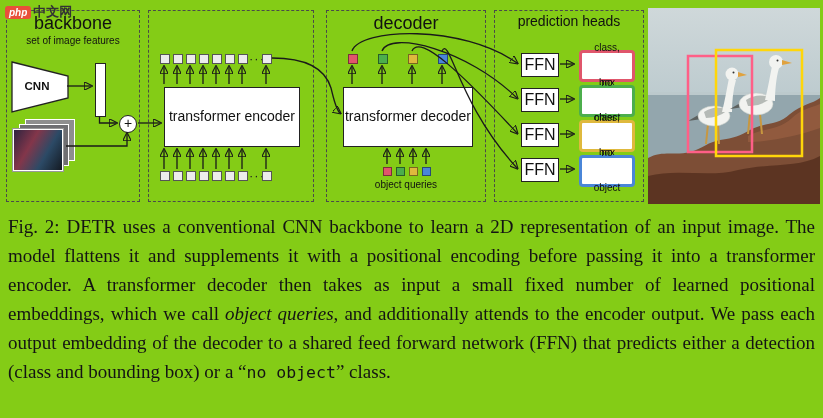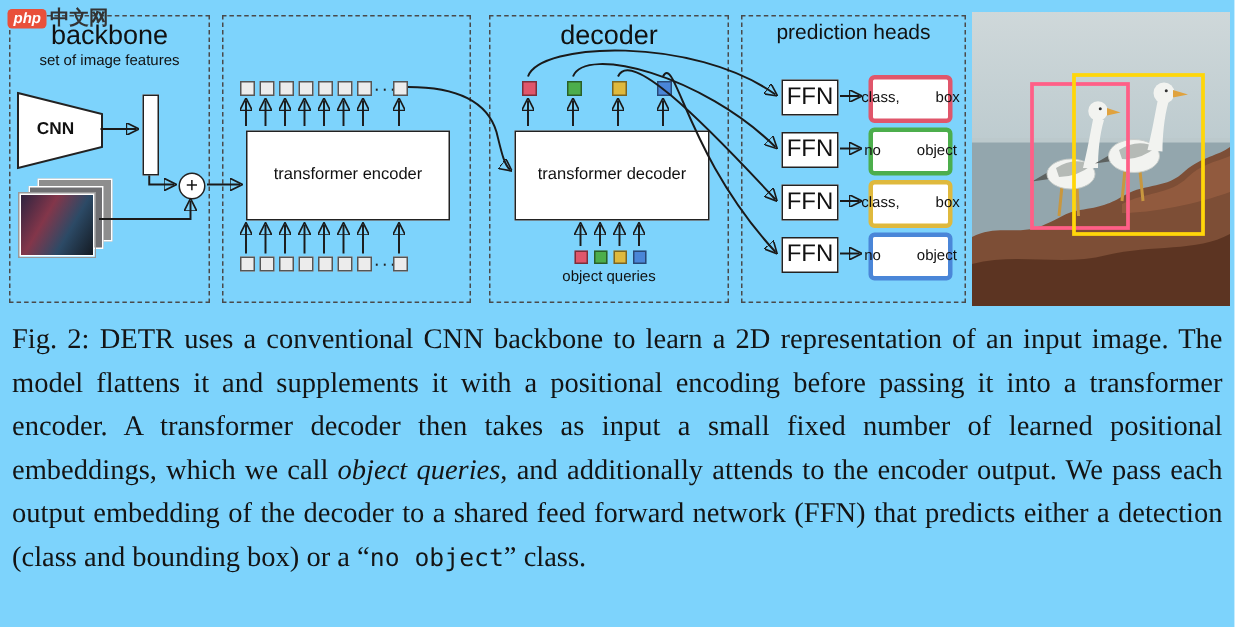--- a/index.html
+++ b/index.html
@@ -1,32 +1,32 @@
 <!DOCTYPE html>
 <html><head>
 <meta charset="utf-8">
 <style>
   html,body{margin:0;padding:0;background:#fff;}
-  .page{position:relative;width:823px;height:418px;background:#7dd3fc;overflow:hidden;
+  .page{position:relative;width:823px;height:418px;background:#84cc16;overflow:hidden;
         font-family:"Liberation Sans",sans-serif;color:#111;}
 
   
   .watermark{position:absolute;left:5px;top:3px;z-index:30;display:flex;align-items:center;gap:2px;}
   .php-badge{background:#e9503a;color:#fff;font-style:italic;font-weight:bold;font-size:10px;
              padding:1px 4px;border-radius:3px;}
   .wm-site{font-weight:bold;font-size:13px;color:#333;}
 
   
   .dashed{position:absolute;border:1.5px dashed #4a4a4a;box-sizing:border-box;background:transparent;}
   .boxtitle{position:absolute;left:0;top:2px;width:100%;text-align:center;font-size:18px;color:#111;}
 
   
   .solidbox{position:absolute;background:#fff;border:1.4px solid #222;box-sizing:border-box;
             display:flex;align-items:center;justify-content:center;text-align:center;
-            font-size:11px;line-height:1.25;color:#111;}
+            font-size:14px;line-height:1.25;color:#111;}
   .solidbox span{display:block;width:100%;}
 
   .token{position:absolute;width:10px;height:10px;background:#ececec;border:1px solid #555;box-sizing:border-box;}
   .qtoken{position:absolute;width:9px;height:9px;border:1px solid rgba(0,0,0,.45);box-sizing:border-box;}
   .ctoken{position:absolute;width:10px;height:10px;border:1px solid rgba(0,0,0,.45);box-sizing:border-box;}
   .dots{position:absolute;font-size:13px;letter-spacing:1px;color:#222;}
   .smalllabel{position:absolute;left:0;width:100%;text-align:center;font-size:10px;color:#111;}
 
   
   .cnn-label{position:absolute;left:8px;top:69px;width:44px;text-align:center;font-size:11.5px;font-weight:bold;}
@@ -38,21 +38,21 @@
   .stack{position:absolute;left:6px;top:108px;width:66px;height:56px;}
   .stack .layer{position:absolute;width:50px;height:42px;border:1px solid #fff;box-sizing:border-box;}
   .l3{left:12px;top:0;background:#8e8e8e;}
   .l2{left:6px;top:5px;background:#6f6f72;}
   .l1{left:0;top:10px;background:linear-gradient(120deg,#2e2440,#83364a 35%,#2c4a66 65%,#141a22);
       box-shadow:0 0 0 1px #999;}
 
   
   .ffn{position:absolute;left:26px;width:38px;height:24px;font-size:16px;}
   .outbox{position:absolute;left:84px;width:56px;height:32px;background:#fff;border:3px solid #888;
-          border-radius:4px;box-sizing:border-box;display:flex;flex-direction:row;
+          border-radius:4px;box-sizing:border-box;display:flex;flex-direction:column;
           align-items:center;justify-content:center;font-size:10px;line-height:1.08;gap:24px;}
 
   
   .arrows{position:absolute;left:0;top:0;width:823px;height:418px;pointer-events:none;z-index:20;}
   .arrows path{stroke:#1a1a1a;stroke-width:1.3;fill:none;}
 
   
   .photo{position:absolute;left:648px;top:8px;width:172px;height:196px;}
 
   

